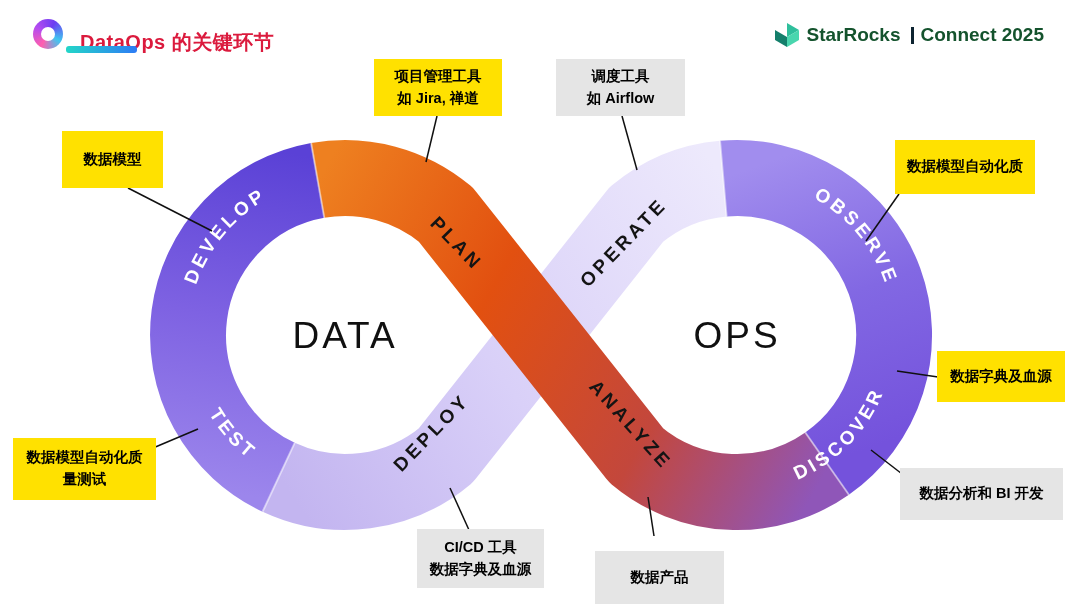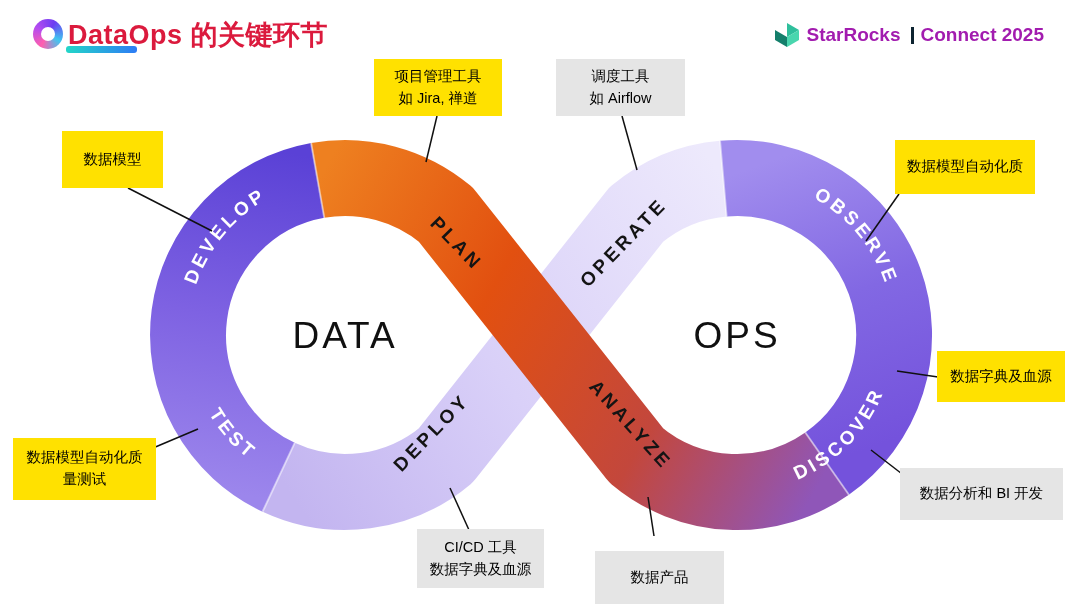--- a/index.html
+++ b/index.html
@@ -9,42 +9,42 @@
   }
   
   .logo-ring{
     position:absolute;left:33px;top:19px;width:30px;height:30px;border-radius:50%;
     background:conic-gradient(from 210deg,#ff5fae,#b44cf0,#6d3df2,#3fc6f0,#ff5fae);
   }
   .logo-ring::after{
     content:"";position:absolute;left:8px;top:8px;width:14px;height:14px;border-radius:50%;background:#fff;
   }
   .page-title{
-    position:absolute;left:64px;top:13px;margin:4px;
-    font-size:27px;font-weight:800;color:#DB1A3D;letter-spacing:.5px;white-space:nowrap;
+    position:absolute;left:64px;top:13px;margin:16px;
+    font-size:20px;font-weight:800;color:#DB1A3D;letter-spacing:.5px;white-space:nowrap;
   }
   .title-underline{
     position:absolute;left:66px;top:46px;width:71px;height:7px;border-radius:3px;
     background:linear-gradient(90deg,#23d6c8,#2d7bf5);
   }
   .brand{position:absolute;right:36px;top:22px;display:flex;align-items:center;gap:6px}
-  .brand-name,.brand-event{font-size:19px;font-weight:700;color:#a21caf;white-space:nowrap}
+  .brand-name,.brand-event{font-size:19px;font-weight:700;color:#14532d;white-space:nowrap}
   .brand-divider{width:3px;height:17px;background:#0d2330;margin-left:5px}
   
   .diagram-svg{position:absolute;left:0;top:0}
   .stage{font-size:19px;font-weight:600;letter-spacing:3.5px}
   .stage-light{fill:#ffffff}
   .stage-dark{fill:#141414}
   .loop-word{font-size:37px;font-weight:500;letter-spacing:3px;fill:#101010}
   .seam{stroke:#ffffff;stroke-opacity:.5;stroke-width:2}
   .connector{stroke:#101010;stroke-width:1.5}
   
   .callout{
     position:absolute;display:flex;flex-direction:column;justify-content:center;align-items:center;
-    text-align:center;font-weight:400;color:#000;font-size:14.5px;line-height:1.5;
+    text-align:center;font-weight:700;color:#000;font-size:14.5px;line-height:1.5;
     padding:2px 4px;box-sizing:border-box;
   }
   .callout span{white-space:nowrap}
   .callout.yellow{background:#FFE100}
   .callout.teal{background:#e5e5e5}
 </style>
 </head>
 <body>
 
 <div class="logo-ring"></div>

